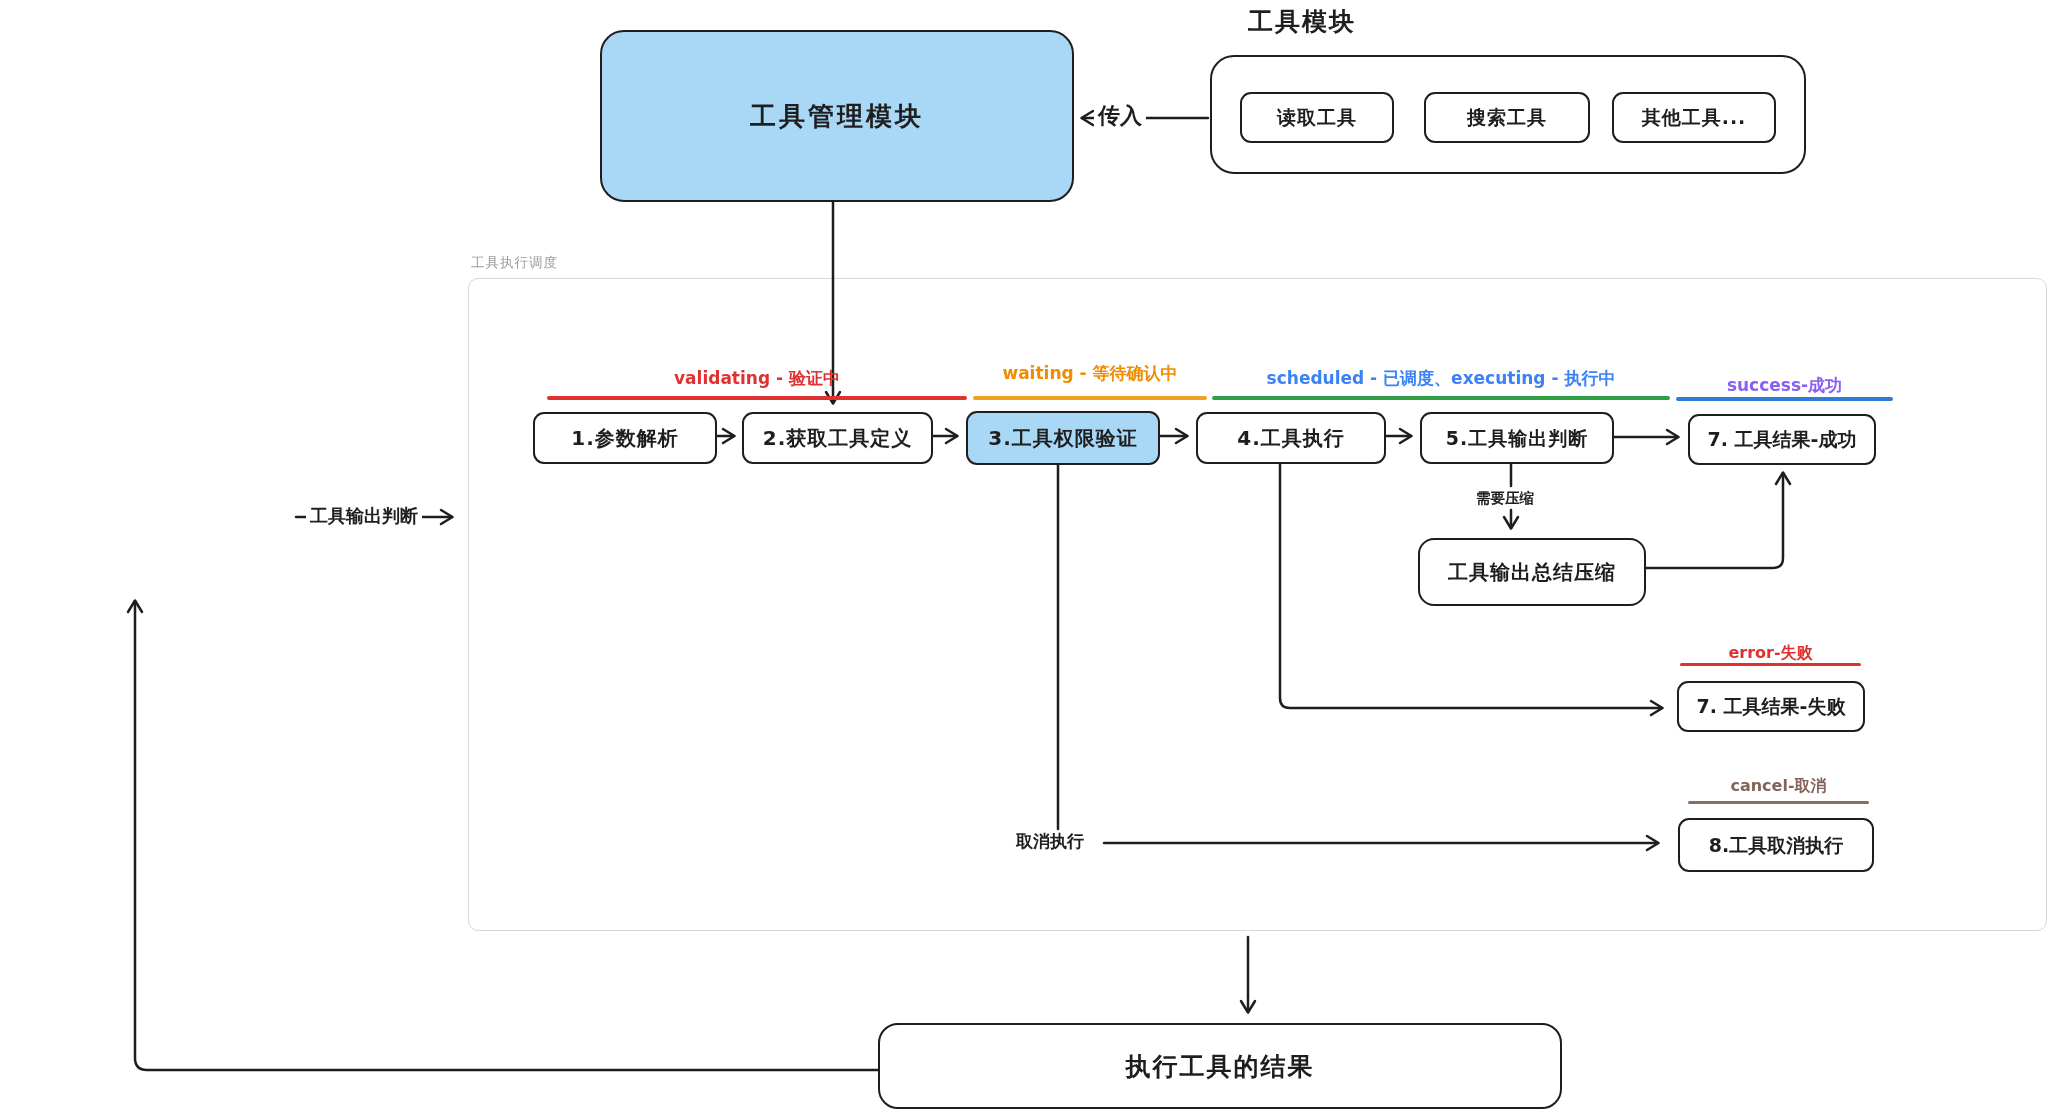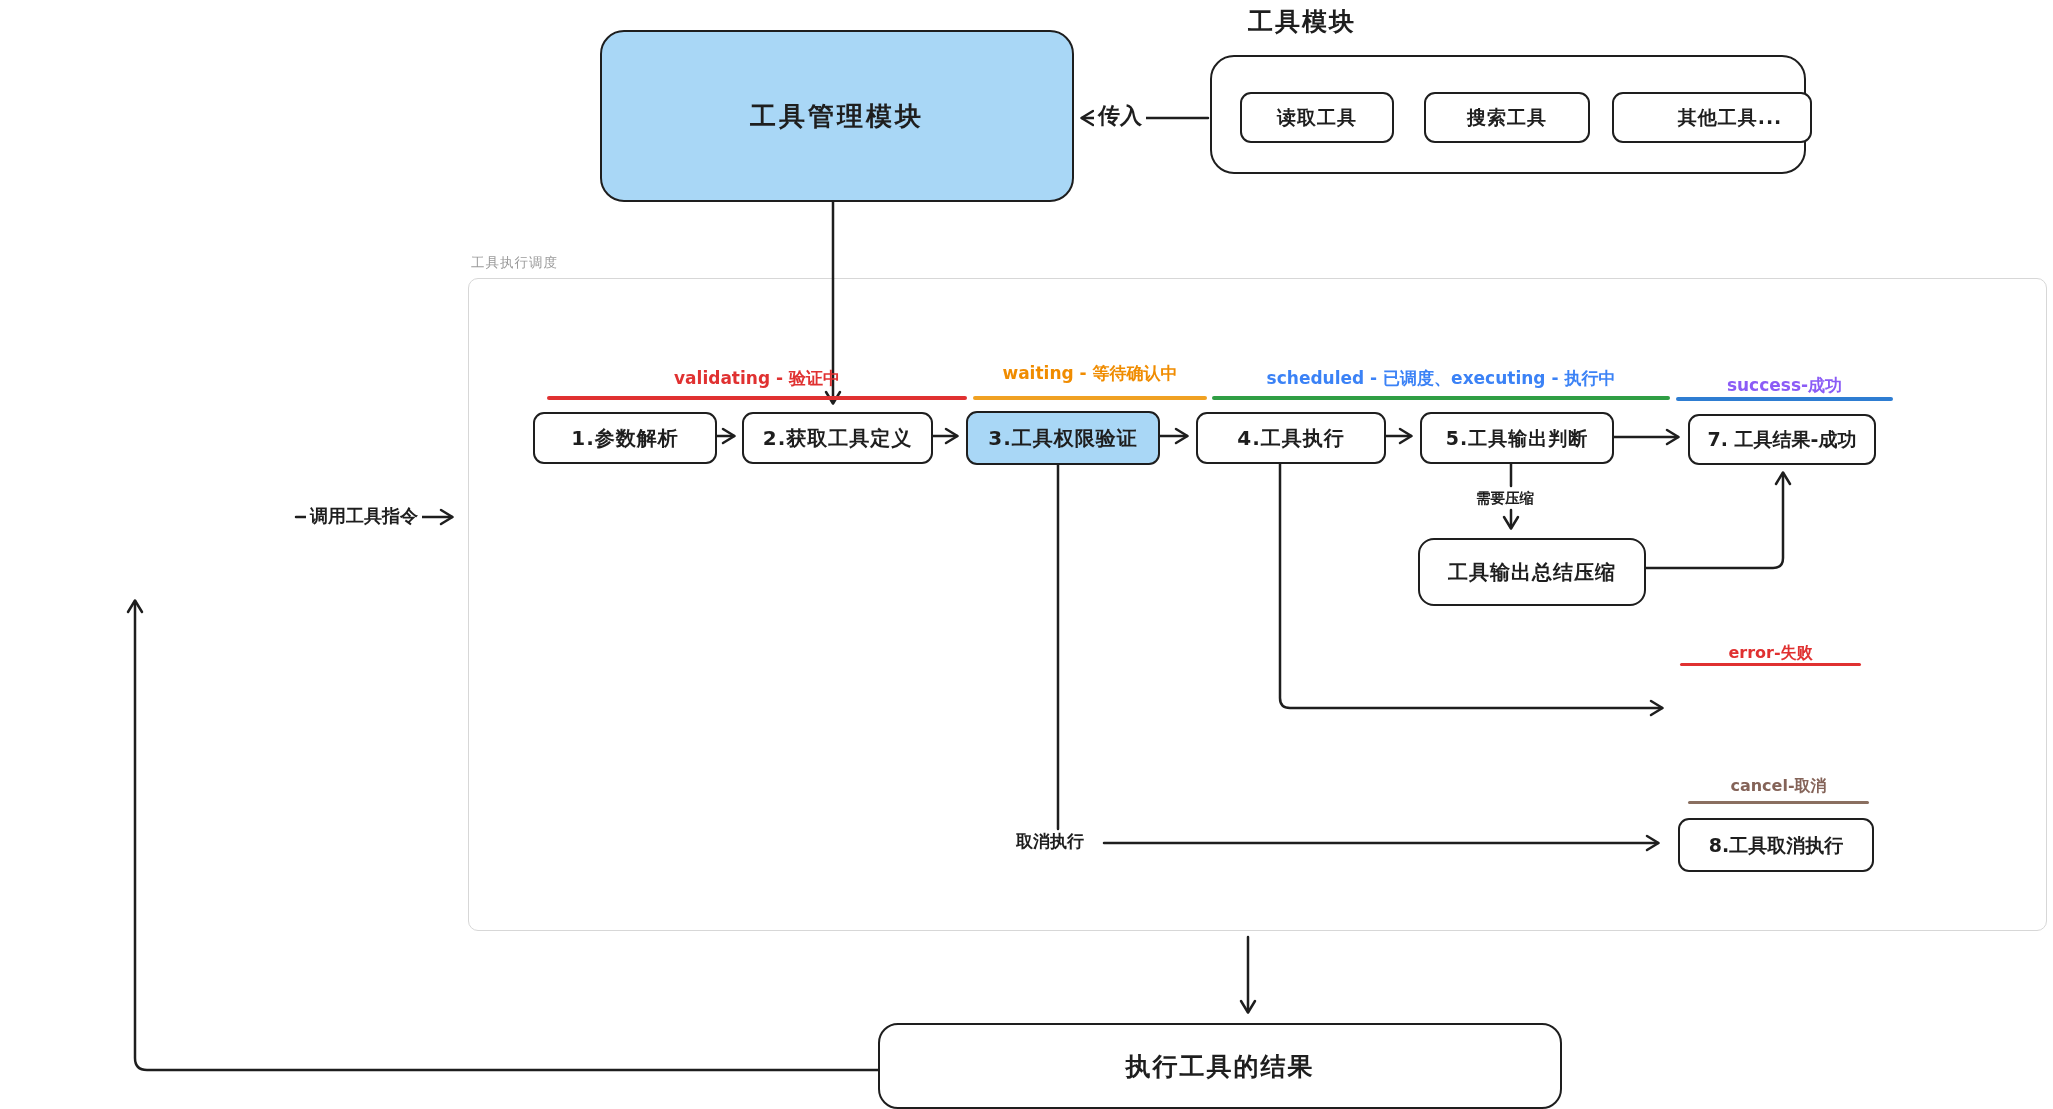--- a/index.html
+++ b/index.html
@@ -82,35 +82,35 @@
   <div class="uline bg-brown" style="left:1688px;top:801px;width:181px;height:3.4px;"></div>
 
   <div class="lbl status-lbl red" style="left:547px;top:369px;width:420px;">validating - 验证中</div>
   <div class="lbl status-lbl orange" style="left:973px;top:364px;width:234px;">waiting - 等待确认中</div>
   <div class="lbl status-lbl green" style="left:1212px;top:369px;width:458px;">scheduled - 已调度、executing - 执行中</div>
   <div class="lbl status-lbl blue-t" style="left:1676px;top:376px;width:217px;">success-成功</div>
   <div class="lbl status-lbl red" style="left:1680px;top:644px;width:181px;font-size:16px;">error-失败</div>
   <div class="lbl status-lbl brown" style="left:1688px;top:777px;width:181px;font-size:16px;">cancel-取消</div>
 
   <div class="lbl edge-lbl" style="left:1094px;top:103px;font-size:22px;">传入</div>
-  <div class="lbl edge-lbl" style="left:306px;top:506px;font-size:18px;">调用工具指令</div>
+  <div class="lbl edge-lbl" style="left:306px;top:506px;font-size:18px;">工具输出判断</div>
   <div class="lbl" style="left:1476px;top:490px;font-size:14.5px;font-weight:600;">需要压缩</div>
   <div class="lbl" style="left:1016px;top:832px;font-size:17px;font-weight:600;">取消执行</div>
 
   <div class="node big blue" style="left:600px;top:30px;width:470px;height:168px;">
     <span>工具管理模块</span>
   </div>
 
   <div class="node thin" style="left:1240px;top:92px;width:150px;height:47px;font-size:19px;">
     <span>读取工具</span>
   </div>
   <div class="node thin" style="left:1424px;top:92px;width:162px;height:47px;font-size:19px;">
     <span>搜索工具</span>
   </div>
-  <div class="node thin" style="left:1612px;top:92px;width:160px;height:47px;font-size:19px;padding-left:36px;">
+  <div class="node thin" style="left:1612px;top:92px;width:160px;height:47px;font-size:19px;">
     <span>其他工具...</span>
   </div>
 
 
   <div class="node" style="left:533px;top:412px;width:180px;height:48px;">
     <span>1.参数解析</span>
   </div>
   <div class="node" style="left:742px;top:412px;width:187px;height:48px;">
     <span>2.获取工具定义</span>
   </div>
@@ -124,20 +124,23 @@
     <span>5.工具输出判断</span>
   </div>
   <div class="node" style="left:1688px;top:414px;width:184px;height:47px;font-size:19px;letter-spacing:0;">
     <span>7. 工具结果-成功</span>
   </div>
 
   <div class="node" style="left:1418px;top:538px;width:224px;height:64px;border-radius:16px;font-size:20px;">
     <span>工具输出总结压缩</span>
   </div>
 
+  <div class="node" style="left:1677px;top:681px;width:184px;height:47px;font-size:19px;letter-spacing:0;">
+    <span>7. 工具结果-失败</span>
+  </div>
   <div class="node" style="left:1678px;top:818px;width:192px;height:50px;font-size:19px;letter-spacing:0;">
     <span>8.工具取消执行</span>
   </div>
 
   <div class="node" style="left:878px;top:1023px;width:680px;height:82px;border-radius:20px;font-size:25px;letter-spacing:2px;">
     <span>执行工具的结果</span>
   </div>
 
 </div>
 

